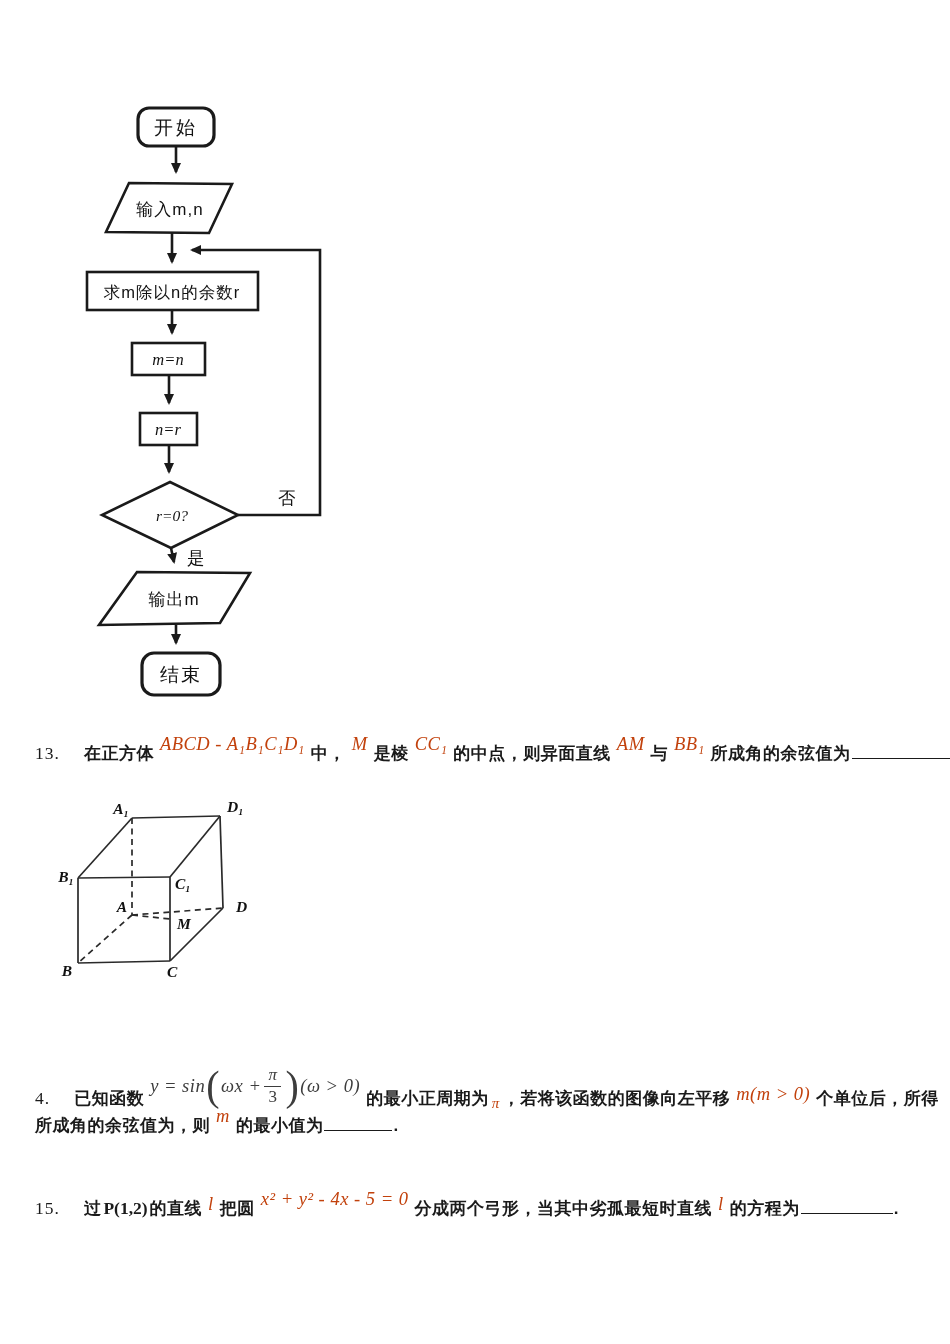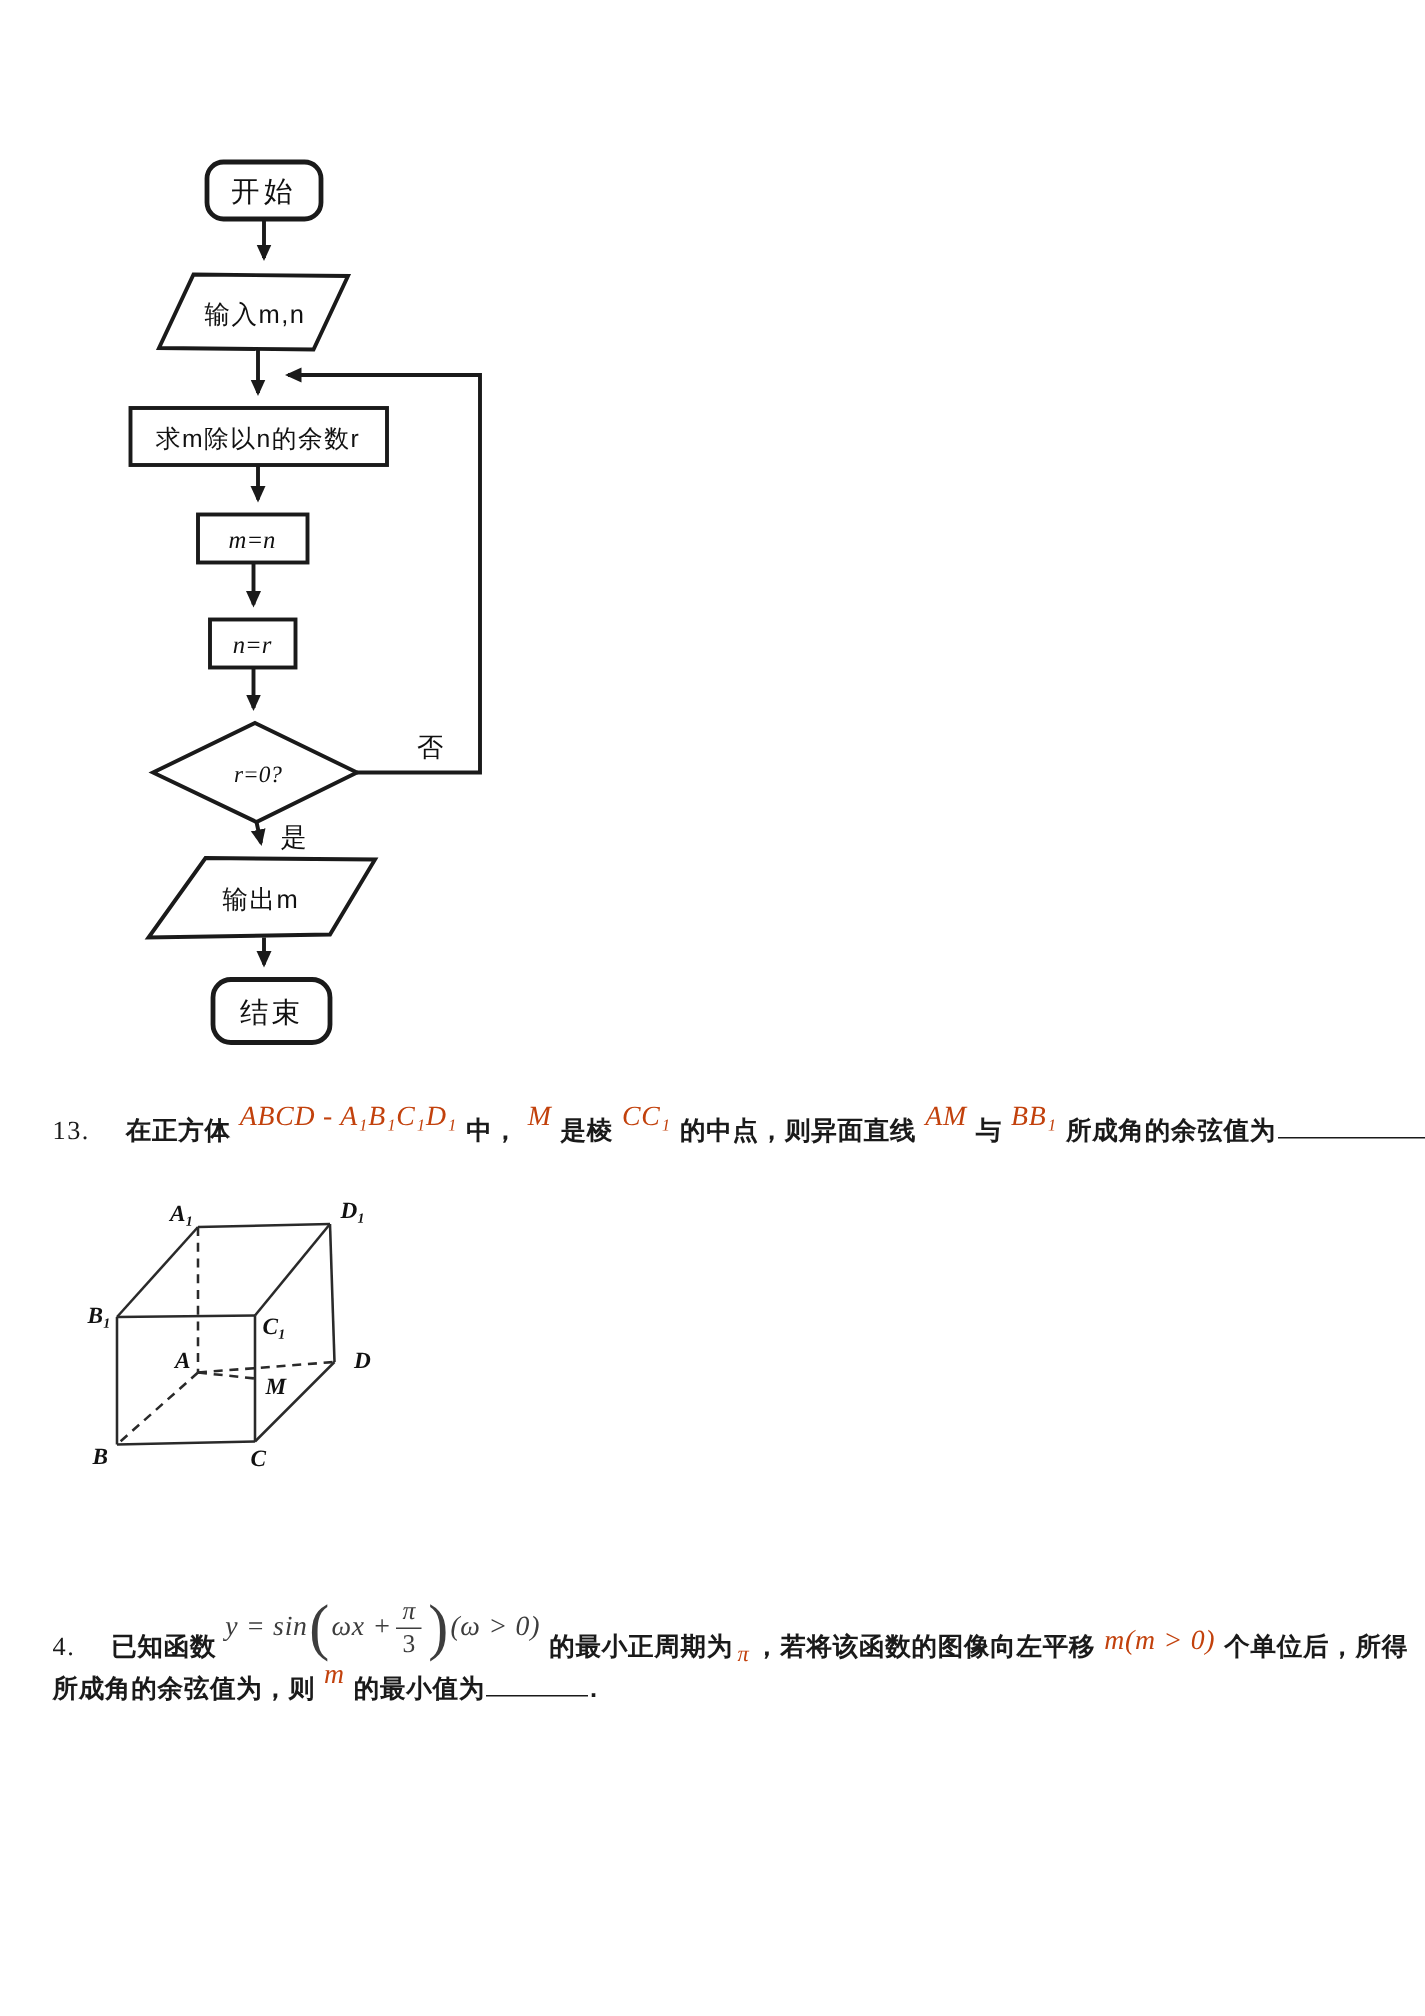--- a/index.html
+++ b/index.html
@@ -136,14 +136,17 @@
         </span>
         <span class="bp">)</span>
         <span>(ω &gt; 0)</span>
       </span><span class="cjk">的最小正周期为</span><span class="math low">π</span><span class="cjk">，若将该函数的图像向左平移</span><span class="math mid">m(m &gt; 0)</span><span class="cjk">个单位后，所得</span>
   </div>
 
   <div class="qrow" style="top:1112px;">
     <span class="cjk">所成角的余弦值为，则</span><span class="math">m</span><span class="cjk">的最小值为</span><span class="blank" style="width:68px"></span><span class="cjk">.</span>
   </div>
 
+  <div class="qrow" style="top:1158px;">
+    <span class="qnum">15.</span><span class="cjk">过</span><span class="mbold">P(1,2)</span><span class="cjk">的直线</span><span class="math mid">l</span><span class="cjk">把圆</span><span class="math">x² + y² - 4x - 5 = 0</span><span class="cjk">分成两个弓形，当其中劣孤最短时直线</span><span class="math mid">l</span><span class="cjk">的方程为</span><span class="blank" style="width:92px"></span><span class="cjk">.</span>
+  </div>
 
 </div>
 
 </body></html>

